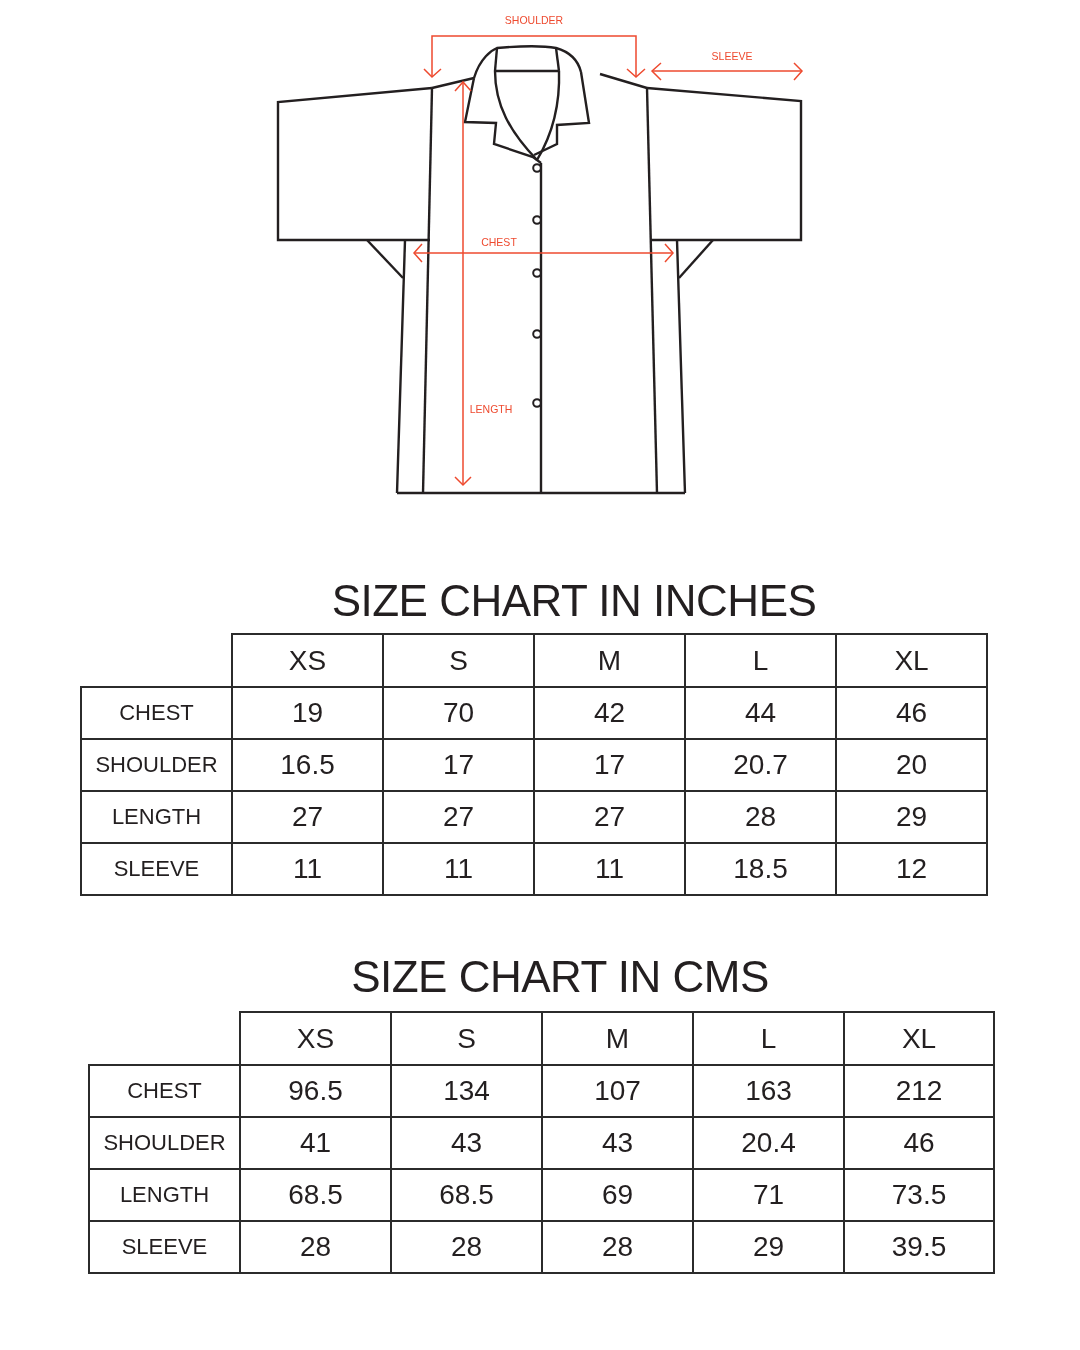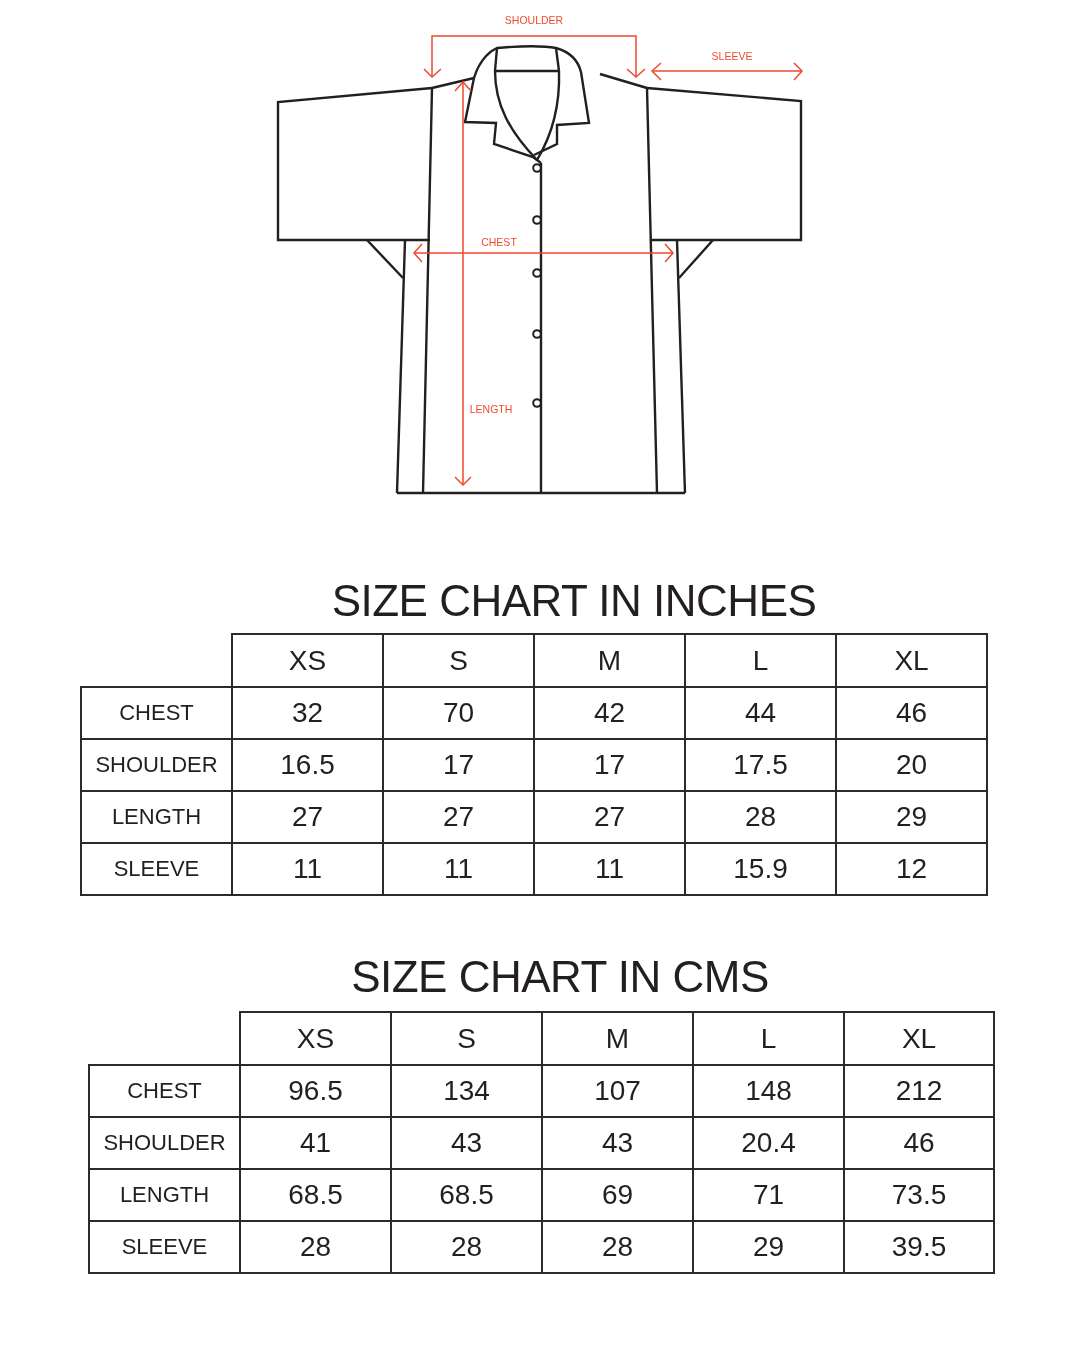--- a/index.html
+++ b/index.html
@@ -101,48 +101,48 @@
       <tr class="head">
     <td class="blank"></td>
     <td>XS</td>
     <td>S</td>
     <td>M</td>
     <td>L</td>
     <td>XL</td>
   </tr>
   <tr>
     <td class="rowhead">CHEST</td>
-    <td>32</td>
+    <td>19</td>
     <td>70</td>
     <td>42</td>
     <td>44</td>
     <td>46</td>
   </tr>
   <tr>
     <td class="rowhead">SHOULDER</td>
     <td>16.5</td>
     <td>17</td>
     <td>17</td>
-    <td>17.5</td>
+    <td>20.7</td>
     <td>20</td>
   </tr>
   <tr>
     <td class="rowhead">LENGTH</td>
     <td>27</td>
     <td>27</td>
     <td>27</td>
     <td>28</td>
     <td>29</td>
   </tr>
   <tr>
     <td class="rowhead">SLEEVE</td>
     <td>11</td>
     <td>11</td>
     <td>11</td>
-    <td>15.9</td>
+    <td>18.5</td>
     <td>12</td>
   </tr>
 </tbody>
   </table>
 
 <div class="chart-title" style="top:952px; left:20px;">SIZE CHART IN CMS</div>
 
 <table class="size" style="left:88px; top:1011px; width:905px;">
   <colgroup>
     <col style="width:151px">
@@ -159,21 +159,21 @@
     <td>S</td>
     <td>M</td>
     <td>L</td>
     <td>XL</td>
   </tr>
   <tr>
     <td class="rowhead">CHEST</td>
     <td>96.5</td>
     <td>134</td>
     <td>107</td>
-    <td>148</td>
+    <td>163</td>
     <td>212</td>
   </tr>
   <tr>
     <td class="rowhead">SHOULDER</td>
     <td>41</td>
     <td>43</td>
     <td>43</td>
     <td>20.4</td>
     <td>46</td>
   </tr>

